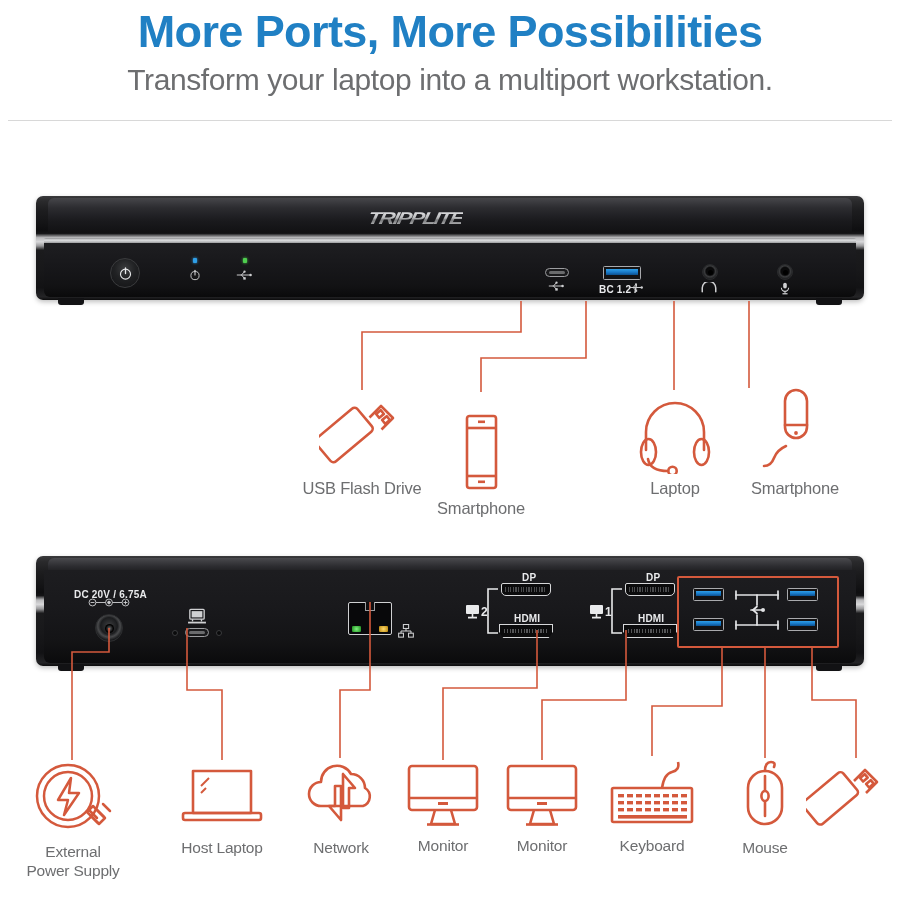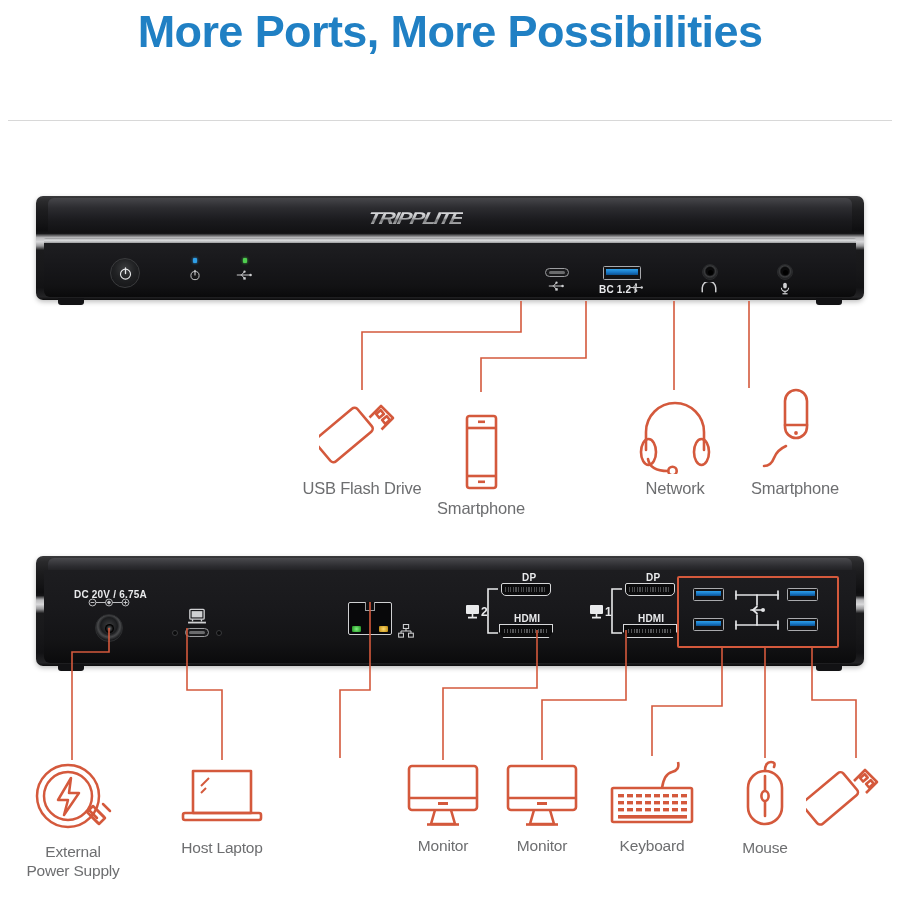--- a/index.html
+++ b/index.html
@@ -151,20 +151,21 @@
   .callout.sm .cap{font-size:15.5px;line-height:19px;}
   .ico{position:relative;margin:0 auto;}
 </style>
 </head>
 <body>
 
 <div class="page">
 
   <div class="header">
     <div class="title">More Ports, More Possibilities</div>
+    <div class="subtitle">Transform your laptop into a multiport workstation.</div>
   </div>
   <div class="hr"></div>
 
   <div class="dock" style="left:36px;top:196px;width:828px;height:104px;">
     <div class="body"></div>
     <div class="topface"></div>
     <div class="lipline"></div>
     <div class="frontface"></div>
     <div class="foot" style="left:22px;"></div>
     <div class="foot" style="right:22px;"></div>
@@ -280,21 +281,21 @@
       <svg width="88" height="82" viewBox="0 0 88 82">
         <g stroke="#d4593c" stroke-width="2.6" fill="none" stroke-linecap="round">
           <path d="M15 58 L15 40 A29 29 0 0 1 73 40 L73 58"></path>
           <ellipse cx="17.5" cy="60" rx="7.5" ry="13"></ellipse>
           <ellipse cx="70.5" cy="60" rx="7.5" ry="13"></ellipse>
           <path d="M17 67 Q19 79 37 79"></path>
           <circle cx="41.5" cy="79" r="4.2"></circle>
         </g>
       </svg>
     </div>
-    <div class="cap">Network</div>
+    <div class="cap">Laptop</div>
   </div>
 
   <div class="callout" style="left:700px;top:388px;width:190px;">
     <div class="ico">
       <svg width="66" height="86" viewBox="0 0 66 86">
         <g stroke="#d4593c" stroke-width="2.6" fill="none" stroke-linecap="round">
           <rect x="23" y="2" width="22" height="48" rx="11"></rect>
           <line x1="23" y1="37" x2="45" y2="37"></line>
           <circle cx="34" cy="45" r="1.9" fill="#d4593c" stroke="none"></circle>
           <path d="M24 58 Q15 62 12 70 Q9 78 2 78"></path>
@@ -461,20 +462,32 @@
           <path d="M14 11 L72 11 L72 53 L14 53 Z"></path>
           <rect x="4" y="53" width="78" height="7" rx="2"></rect>
           <line x1="22" y1="26" x2="30" y2="18" stroke-width="2"></line>
           <line x1="22" y1="33" x2="27" y2="28" stroke-width="2"></line>
         </g>
       </svg>
     </div>
     <div class="cap">Host Laptop</div>
   </div>
 
+  <div class="callout sm" style="left:288px;top:758px;width:106px;">
+    <div class="ico">
+      <svg width="84" height="76" viewBox="0 0 84 76">
+        <g stroke="#d4593c" stroke-width="2.6" fill="none" stroke-linejoin="round">
+          <path d="M22 48 A12 12 0 0 1 22 24 A16 16 0 0 1 52 16 A14 14 0 0 1 66 30 A10 10 0 0 1 64 48 Z"></path>
+          <path d="M36 28 L36 48 L30 48 L42 62 L42 28 Z"></path>
+          <path d="M50 50 L50 30 L56 30 L44 16 L44 50 Z"></path>
+        </g>
+      </svg>
+    </div>
+    <div class="cap">Network</div>
+  </div>
 
   <div class="callout sm" style="left:392px;top:760px;width:102px;">
     <div class="ico">
       <svg width="84" height="72" viewBox="0 0 84 72">
         <g stroke="#d4593c" stroke-width="2.6" fill="none" stroke-linejoin="round">
           <rect x="8" y="6" width="68" height="44" rx="3"></rect>
           <line x1="8" y1="38" x2="76" y2="38"></line>
           <rect x="37" y="42" width="10" height="3" fill="#d4593c" stroke="none"></rect>
           <path d="M34 50 L30 64 L54 64 L50 50"></path>
           <line x1="26" y1="64.5" x2="58" y2="64.5"></line>

